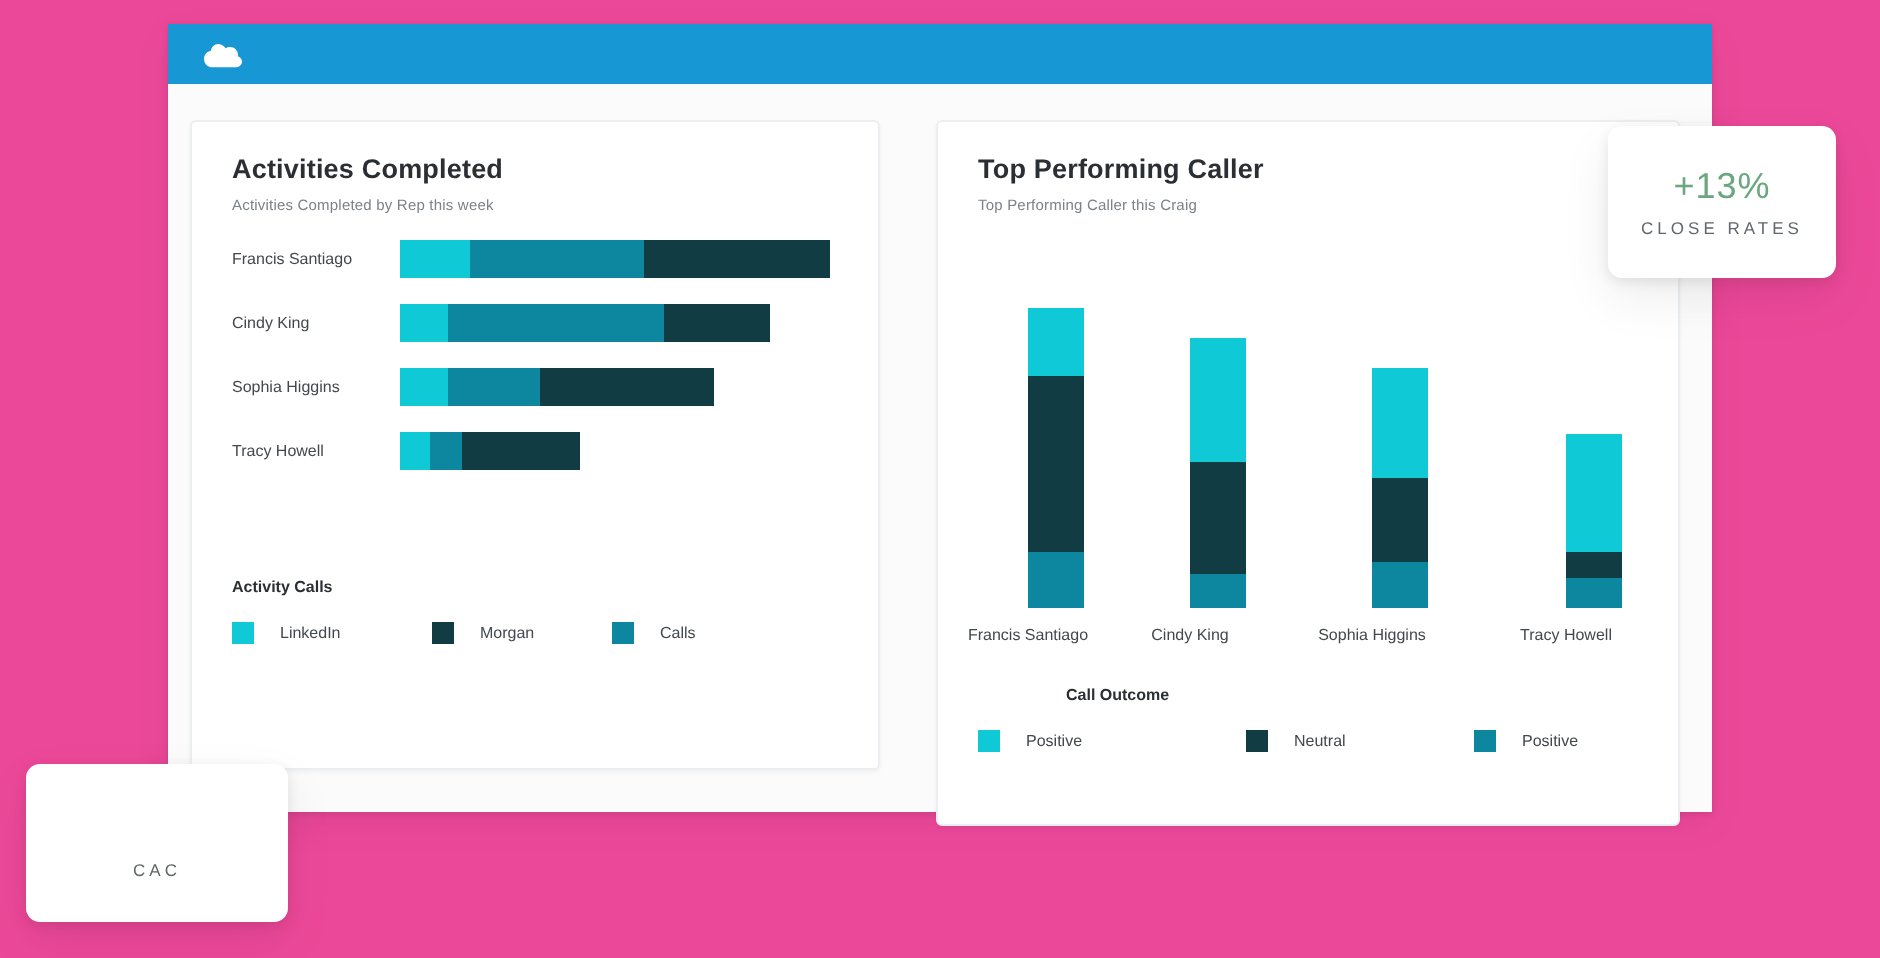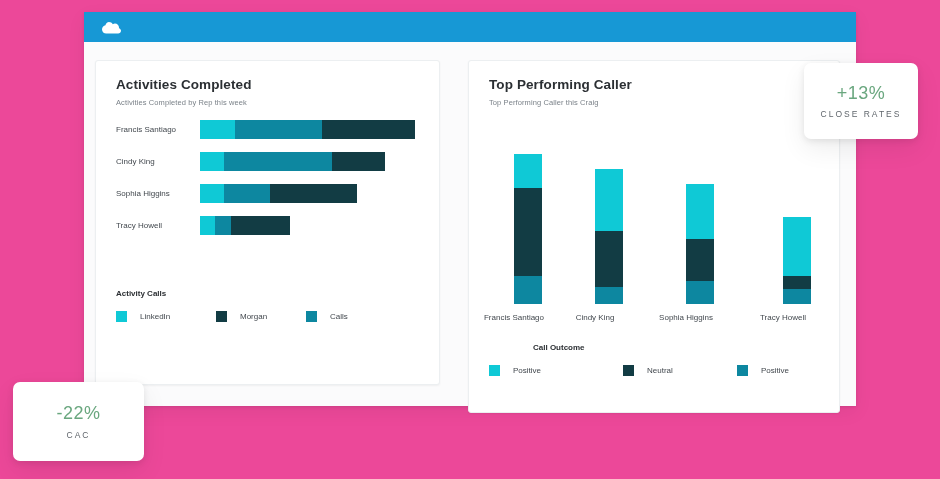--- a/index.html
+++ b/index.html
@@ -245,17 +245,16 @@
 
     </div>
   </div>
 
   <div class="stat-card stat-card-tr">
     <div class="stat-value stat-value-tr">+13%</div>
     <div class="stat-label stat-label-tr">CLOSE RATES</div>
   </div>
 
   <div class="stat-card stat-card-bl">
-    <div class="stat-value stat-value-bl">-22%</div>
     <div class="stat-label stat-label-bl">CAC</div>
   </div>
 
 </div>
 
 </body></html>

